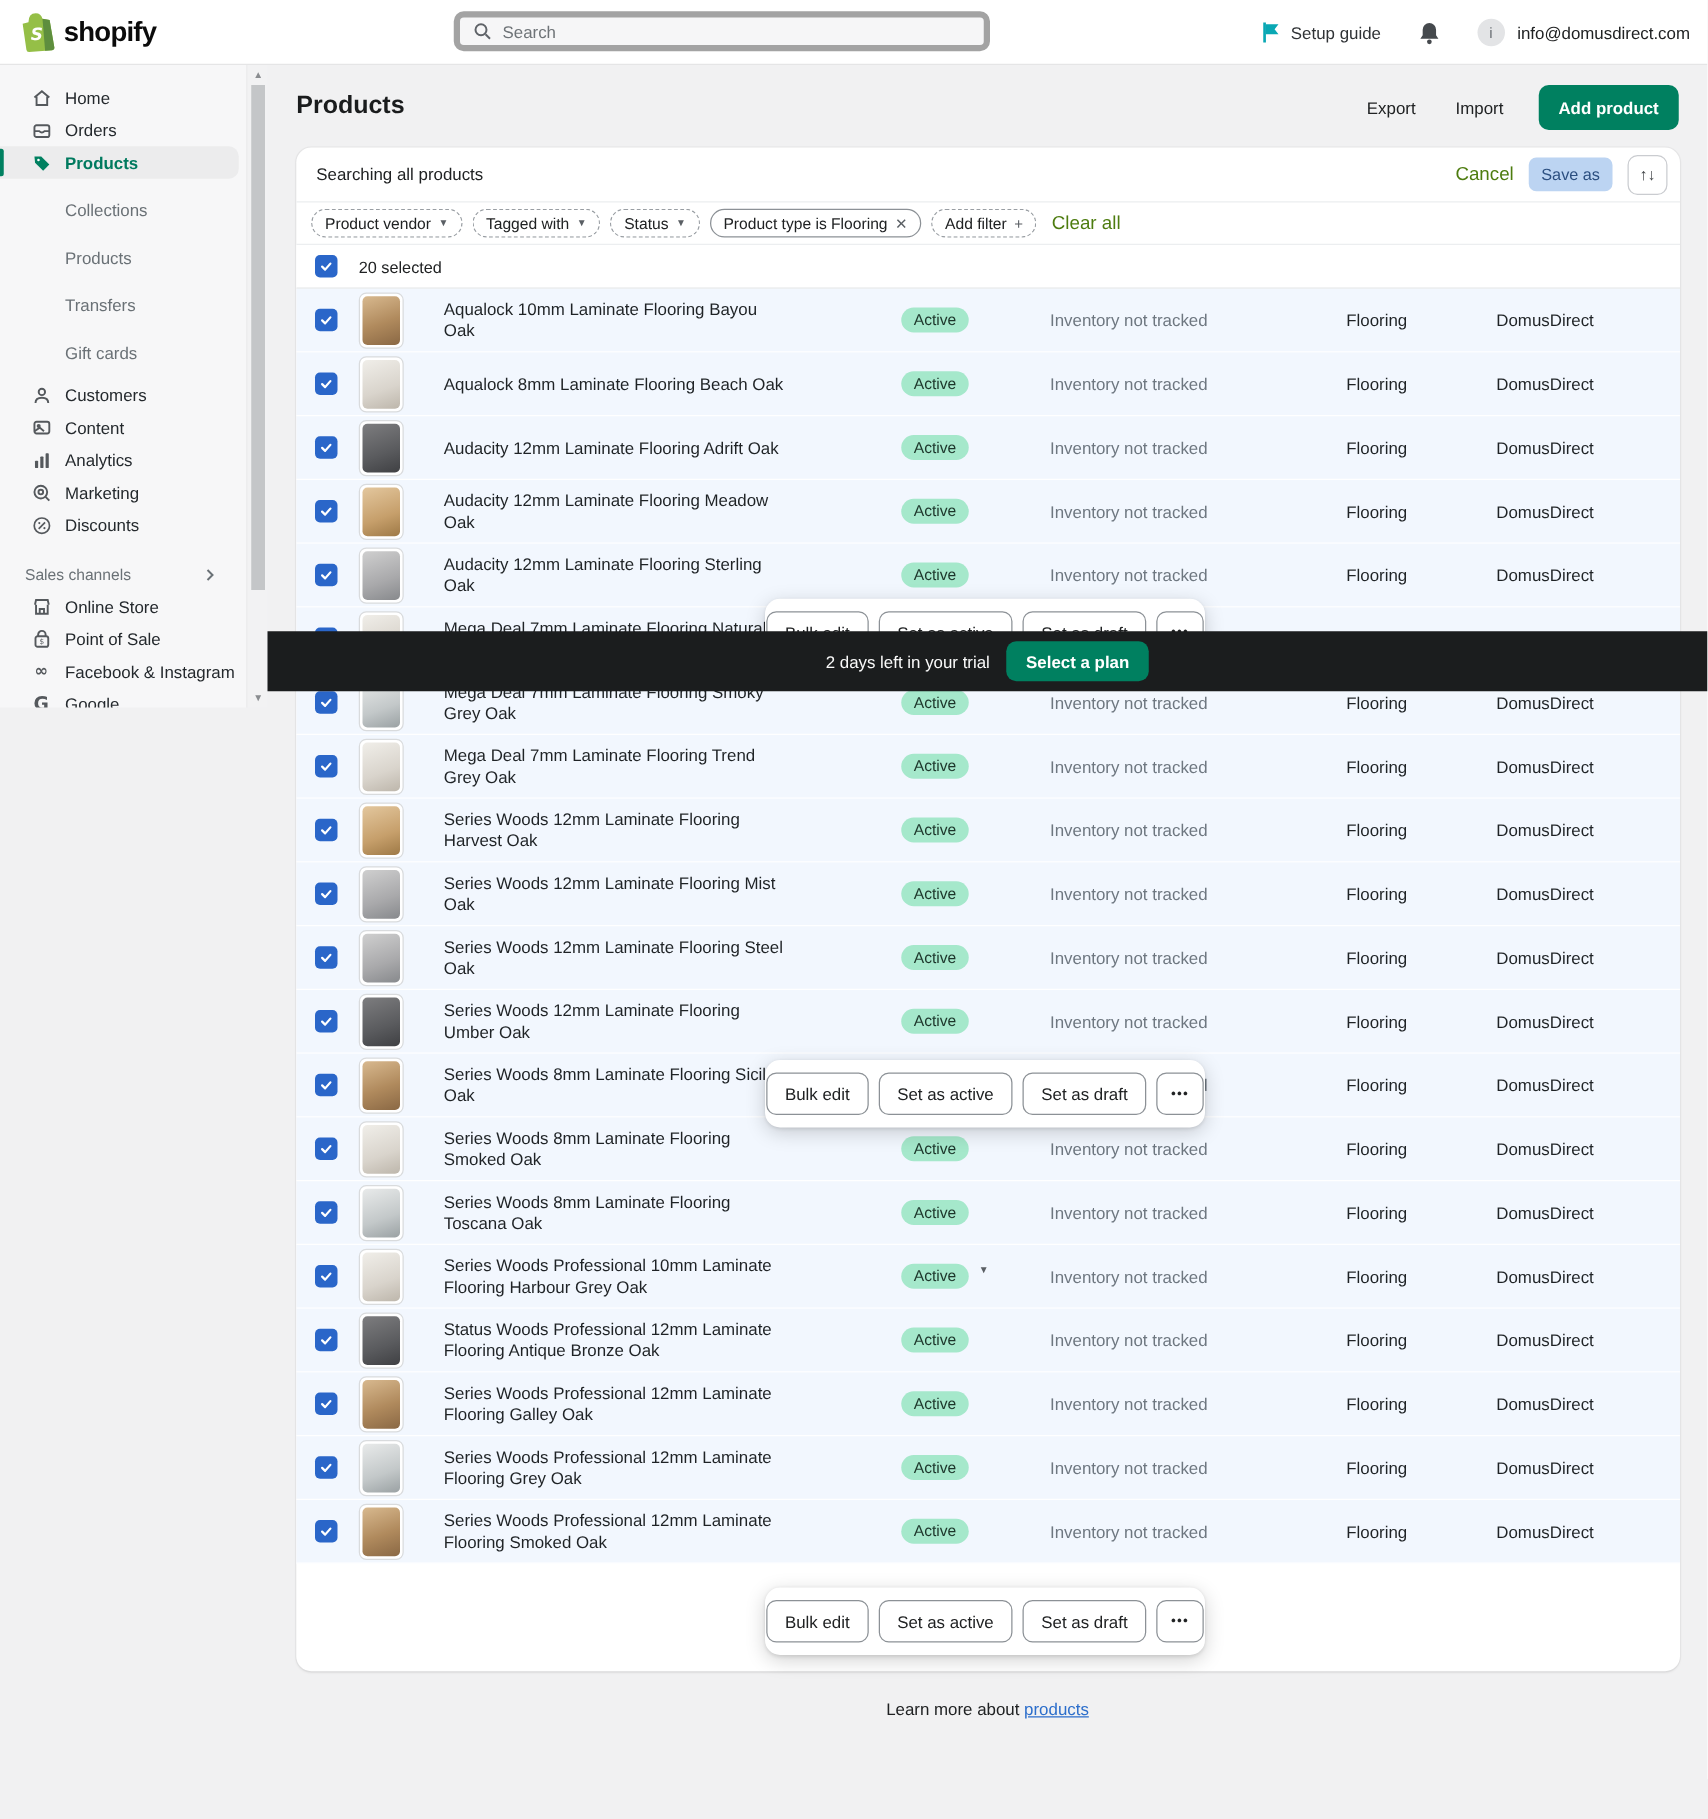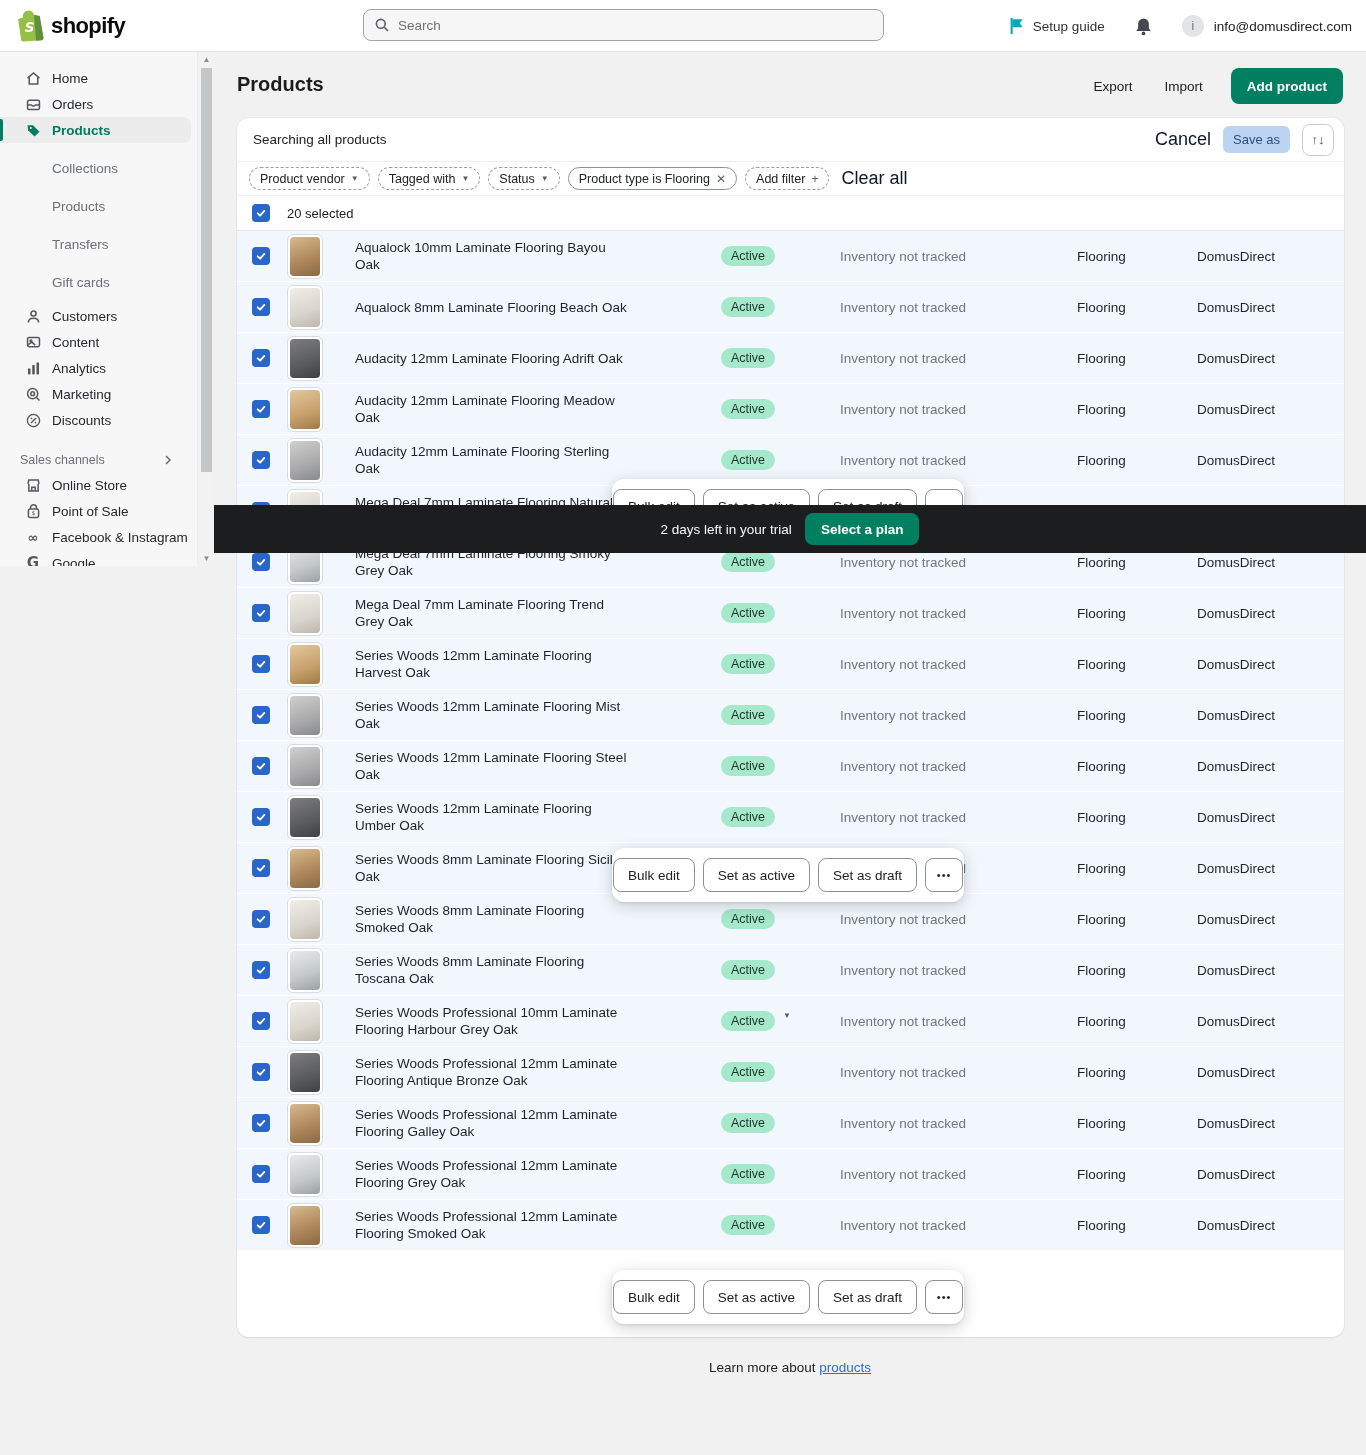--- a/index.html
+++ b/index.html
@@ -12,22 +12,22 @@
     overflow:hidden;
   }
   
   .topbar {
     position:absolute; left:0; top:0; width:1366px; height:52px;
     background:#ffffff; border-bottom:1px solid #e5e5e6; z-index:40;
   }
   .logo { position:absolute; left:16px; top:9px; display:flex; align-items:center; gap:6px; cursor:pointer; }
   .logo-word { font-size:22px; font-weight:bold; letter-spacing:-0.6px; color:#0b0b0b; }
   .searchbox {
-    position:absolute; left:363px; top:9px; width:521px; height:32px;
-    background:#f6f6f7; border:1px solid #a3a3a3; border-radius:8px;
+    position:absolute; left:363px; top:9px; width:429px; height:32px;
+    background:#f6f6f7; border:5px solid #a3a3a3; border-radius:8px;
     display:flex; align-items:center; padding:0 10px; gap:8px;
   }
   .searchbox input {
     border:none; outline:none; background:transparent; flex:1;
     font-size:13.5px; color:#202223; font-family:inherit;
   }
   .searchbox input::placeholder { color:#6e7377; }
   .topbar-right { position:absolute; right:14px; top:0; height:52px; display:flex; align-items:center; }
   .setup-guide { display:flex; align-items:center; gap:8px; font-size:13.5px; color:#303336; cursor:pointer; }
   .bell { margin-left:30px; cursor:pointer; display:flex; }
@@ -78,21 +78,21 @@
 
   
   .card {
     position:absolute; left:23px; top:66px; width:1107px; height:1219px;
     background:#fff; border-radius:12px; overflow:hidden;
     box-shadow:0 1px 2px rgba(0,0,0,.07), 0 0 0 1px rgba(0,0,0,.03);
   }
   .card-toolbar { height:44px; display:flex; align-items:center; padding:0 10px 0 16px; border-bottom:1px solid #eceef0; }
   .search-status { font-size:13.5px; color:#202223; }
   .toolbar-right { margin-left:auto; display:flex; align-items:center; gap:12px; }
-  .link-blue { color:#0f172a; font-size:18px; text-decoration:none; background:none; border:none;
+  .link-blue { color:#4d7c0f; font-size:15px; text-decoration:none; background:none; border:none;
     font-family:inherit; cursor:pointer; }
   .btn-saveas { background:#bcd4f2; color:#2c4f80; border:none; font-family:inherit;
     font-size:13px; padding:6px 10px; border-radius:6px; cursor:pointer; }
   .btn-sort { width:32px; height:32px; border:1px solid #caccd0; background:#fff; border-radius:8px;
     font-size:13px; color:#44474a; cursor:pointer; display:flex; align-items:center; justify-content:center; }
 
   .filter-row { height:34px; display:flex; align-items:center; gap:8px; padding:0 12px; border-bottom:1px solid #eceef0; }
   .pill { display:inline-flex; align-items:center; gap:6px; height:23px; padding:0 10px;
     border:1.5px dashed #999ea3; border-radius:12px; background:#fff; font-size:12.5px; color:#202223;
     font-family:inherit; cursor:pointer; }
@@ -773,21 +773,21 @@
         <svg width="12" height="12" viewBox="0 0 20 20">
                 <path d="M4.5 10.5 L8.5 14.5 L15.5 6.5" stroke="#fff" stroke-width="3" fill="none" stroke-linecap="round" stroke-linejoin="round"></path>
               </svg>
       </span>
     </div>
     <div>
             <div class="thumb thumb-dark">
               <div class="ph"></div>
             </div>
           </div>
-    <div class="pname">Series Woods Professional 12mm Laminate Flooring Antique Bronze Oak</div>
+    <div class="pname">Status Woods Professional 12mm Laminate Flooring Antique Bronze Oak</div>
     <div class="badge-cell">
       <span class="badge">Active</span>
 
     </div>
     <div class="cell-gray">Inventory not tracked</div>
     <div class="cell-dark">Flooring</div>
     <div class="cell-dark">DomusDirect</div>
   </div>
 
   <div class="prow">

